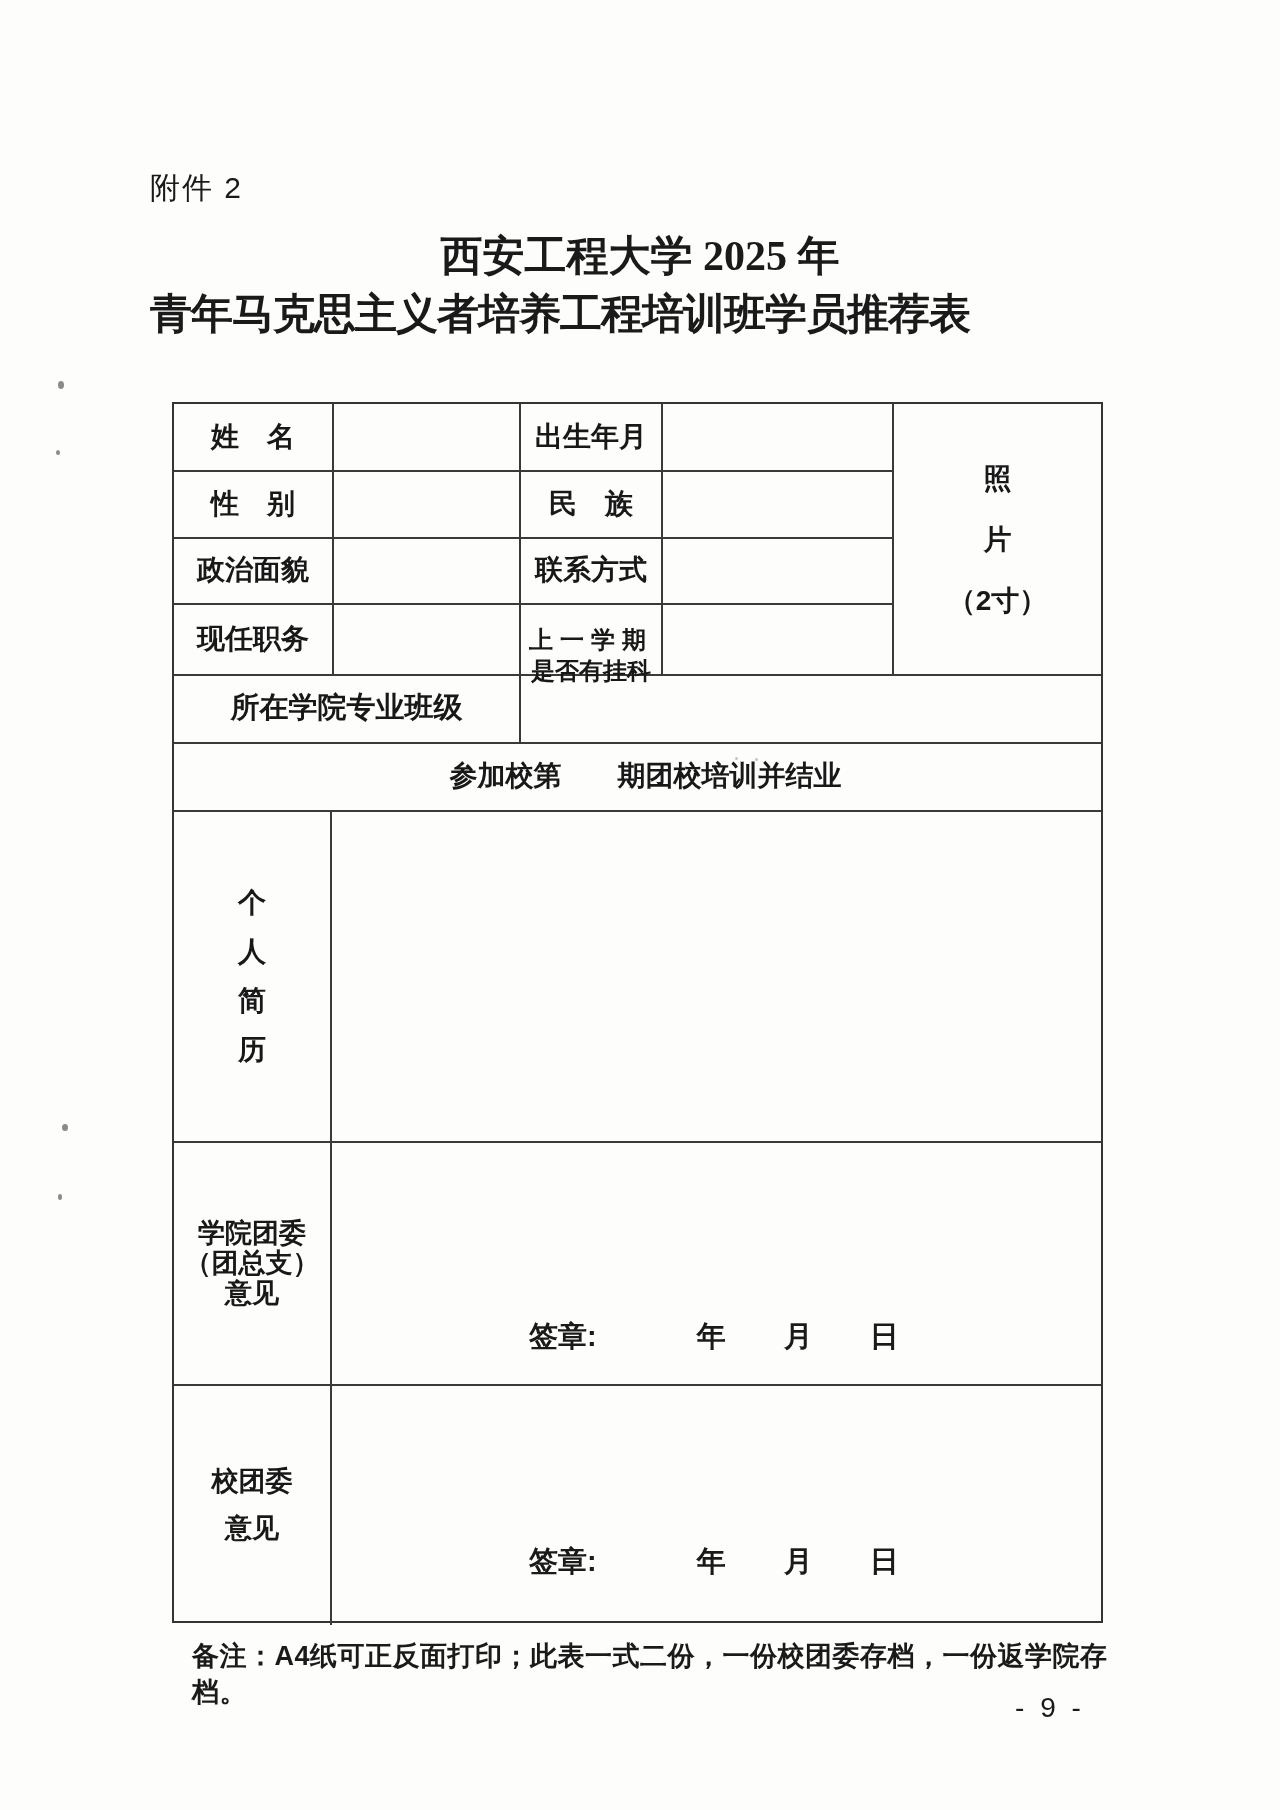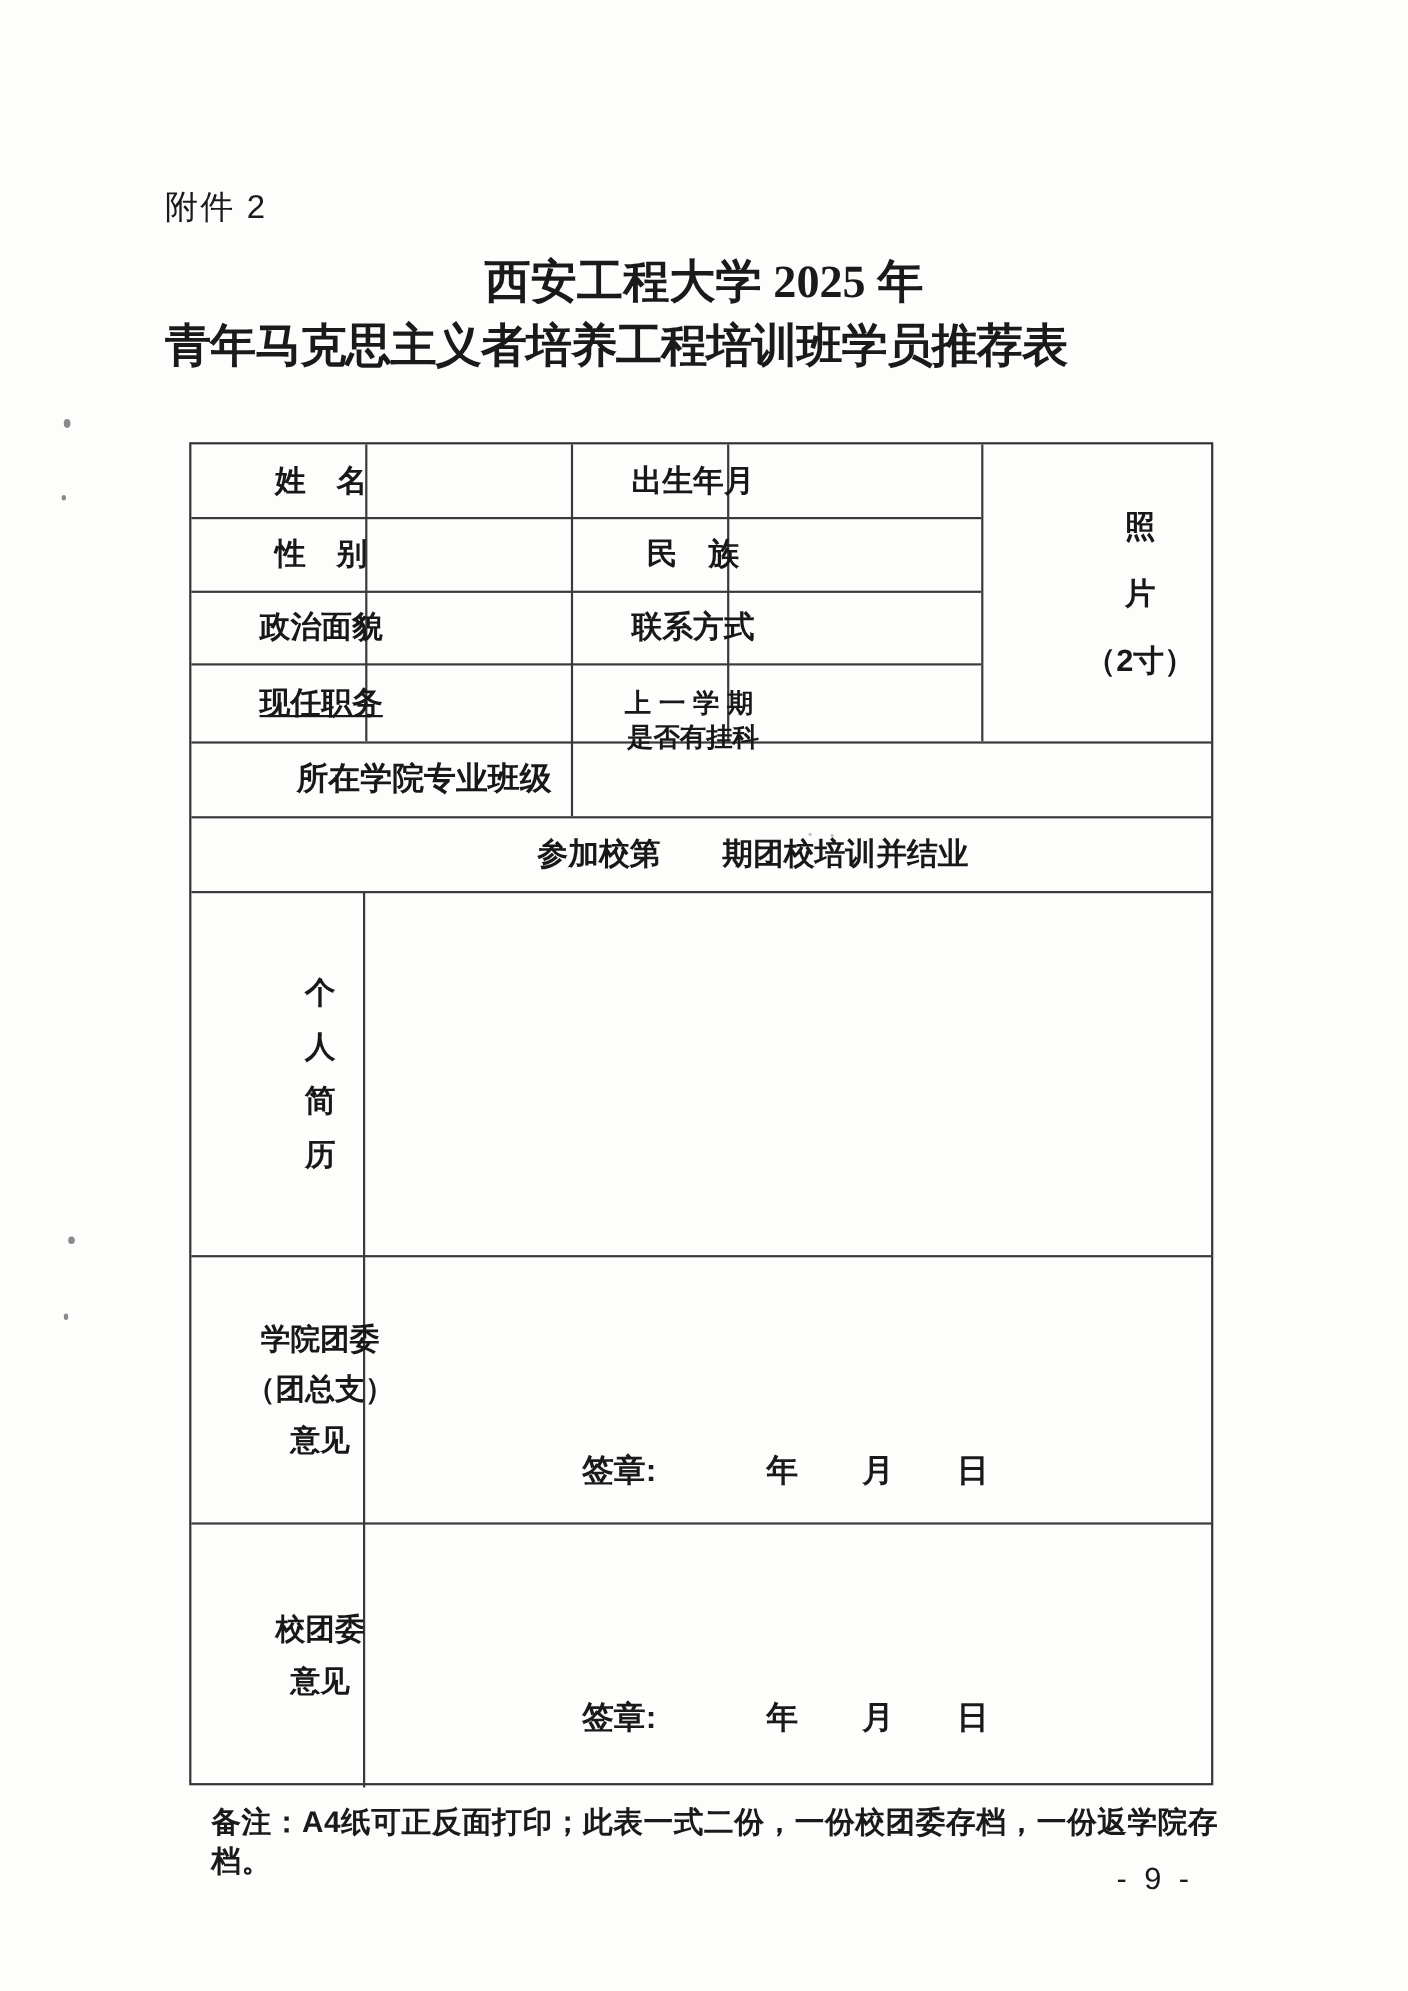--- a/index.html
+++ b/index.html
@@ -10,21 +10,21 @@
     overflow:hidden;
   }
   .abs{position:absolute;box-sizing:border-box;}
   .attachment{left:150px;top:168px;font-size:30px;letter-spacing:2px;}
   .title1{left:0;top:228px;width:1280px;text-align:center;font-size:42px;font-weight:700;font-family:"Liberation Serif","DejaVu Serif",serif;}
   .title2{left:0;top:286px;width:1120px;text-align:center;font-size:42px;font-weight:700;letter-spacing:-1px;font-family:"Liberation Serif","DejaVu Serif",serif;}
   .table{left:172px;top:402px;width:931px;height:1221px;border:2.5px solid #343434;}
   .vline{position:absolute;width:2px;background:#3a3a3a;}
   .hline{position:absolute;height:2px;background:#3a3a3a;}
   .cell{position:absolute;display:flex;align-items:center;justify-content:center;
-        font-size:28px;font-weight:700;color:#181818;padding-left:39px;}
+        font-size:28px;font-weight:700;color:#181818;}
   .cell.small{font-size:24px;font-weight:700;}
   .pre{white-space:pre-line;text-align:center;}
   .signrow{position:absolute;display:flex;align-items:center;font-size:29px;font-weight:700;}
   .signrow .y{margin-left:100px;}
   .signrow .m{margin-left:58px;}
   .signrow .d{margin-left:57px;}
   .footnote{left:192px;top:1638px;width:960px;font-size:27px;font-weight:600;letter-spacing:0.5px;}
   .pagenum{left:980px;top:1692px;width:140px;text-align:center;font-size:28px;letter-spacing:4px;}
   .dot{position:absolute;background:#8a8a8a;border-radius:50%;}
   .faint{background:#c4c4c4;}
@@ -60,21 +60,21 @@
   <div class="cell" style="left:0;top:66px;width:158px;height:67px;">性　别</div>
   <div class="cell" style="left:160px;top:66px;width:185px;height:67px;"></div>
   <div class="cell" style="left:347px;top:66px;width:140px;height:67px;">民　族</div>
   <div class="cell" style="left:489px;top:66px;width:229px;height:67px;"></div>
 
   <div class="cell" style="left:0;top:133px;width:158px;height:66px;">政治面貌</div>
   <div class="cell" style="left:160px;top:133px;width:185px;height:66px;"></div>
   <div class="cell" style="left:347px;top:133px;width:140px;height:66px;">联系方式</div>
   <div class="cell" style="left:489px;top:133px;width:229px;height:66px;"></div>
 
-  <div class="cell" style="left:0;top:199px;width:158px;height:71px;text-decoration:underline;">现任职务</div>
+  <div class="cell" style="left:0;top:199px;width:158px;height:71px;">现任职务</div>
   <div class="cell" style="left:160px;top:199px;width:185px;height:71px;"></div>
   <div class="cell small" style="left:347px;top:199px;width:140px;height:71px;flex-direction:column;line-height:31px;margin-top:16px;">
     <span style="letter-spacing:7px;">上一学期</span>
     <span>是否有挂科</span>
   </div>
   <div class="cell" style="left:489px;top:199px;width:229px;height:71px;"></div>
 
   <div class="cell pre" style="left:720px;top:0;width:207px;height:270px;line-height:61px;">照
 片
 （2寸）</div>
@@ -83,21 +83,21 @@
   <div class="cell" style="left:347px;top:270px;width:580px;height:68px;"></div>
 
   <div class="cell" style="left:0;top:338px;width:943px;height:68px;">参加校第　　期团校培训并结业</div>
 
   <div class="cell pre" style="left:0;top:406px;width:156px;height:331px;line-height:49px;">个
 人
 简
 历</div>
   <div class="cell" style="left:158px;top:406px;width:769px;height:331px;"></div>
 
-  <div class="cell pre" style="left:0;top:737px;width:156px;height:243px;font-size:27px;line-height:46px;">学院团委
+  <div class="cell pre" style="left:0;top:737px;width:156px;height:243px;font-size:27px;line-height:30px;">学院团委
 （团总支）
 意见</div>
   <div class="cell" style="left:158px;top:737px;width:769px;height:200px;"></div>
   <div class="signrow" style="left:355px;top:913px;">
     <span>签章:</span>
     <span class="y">年</span>
     <span class="m">月</span>
     <span class="d">日</span>
   </div>
 

